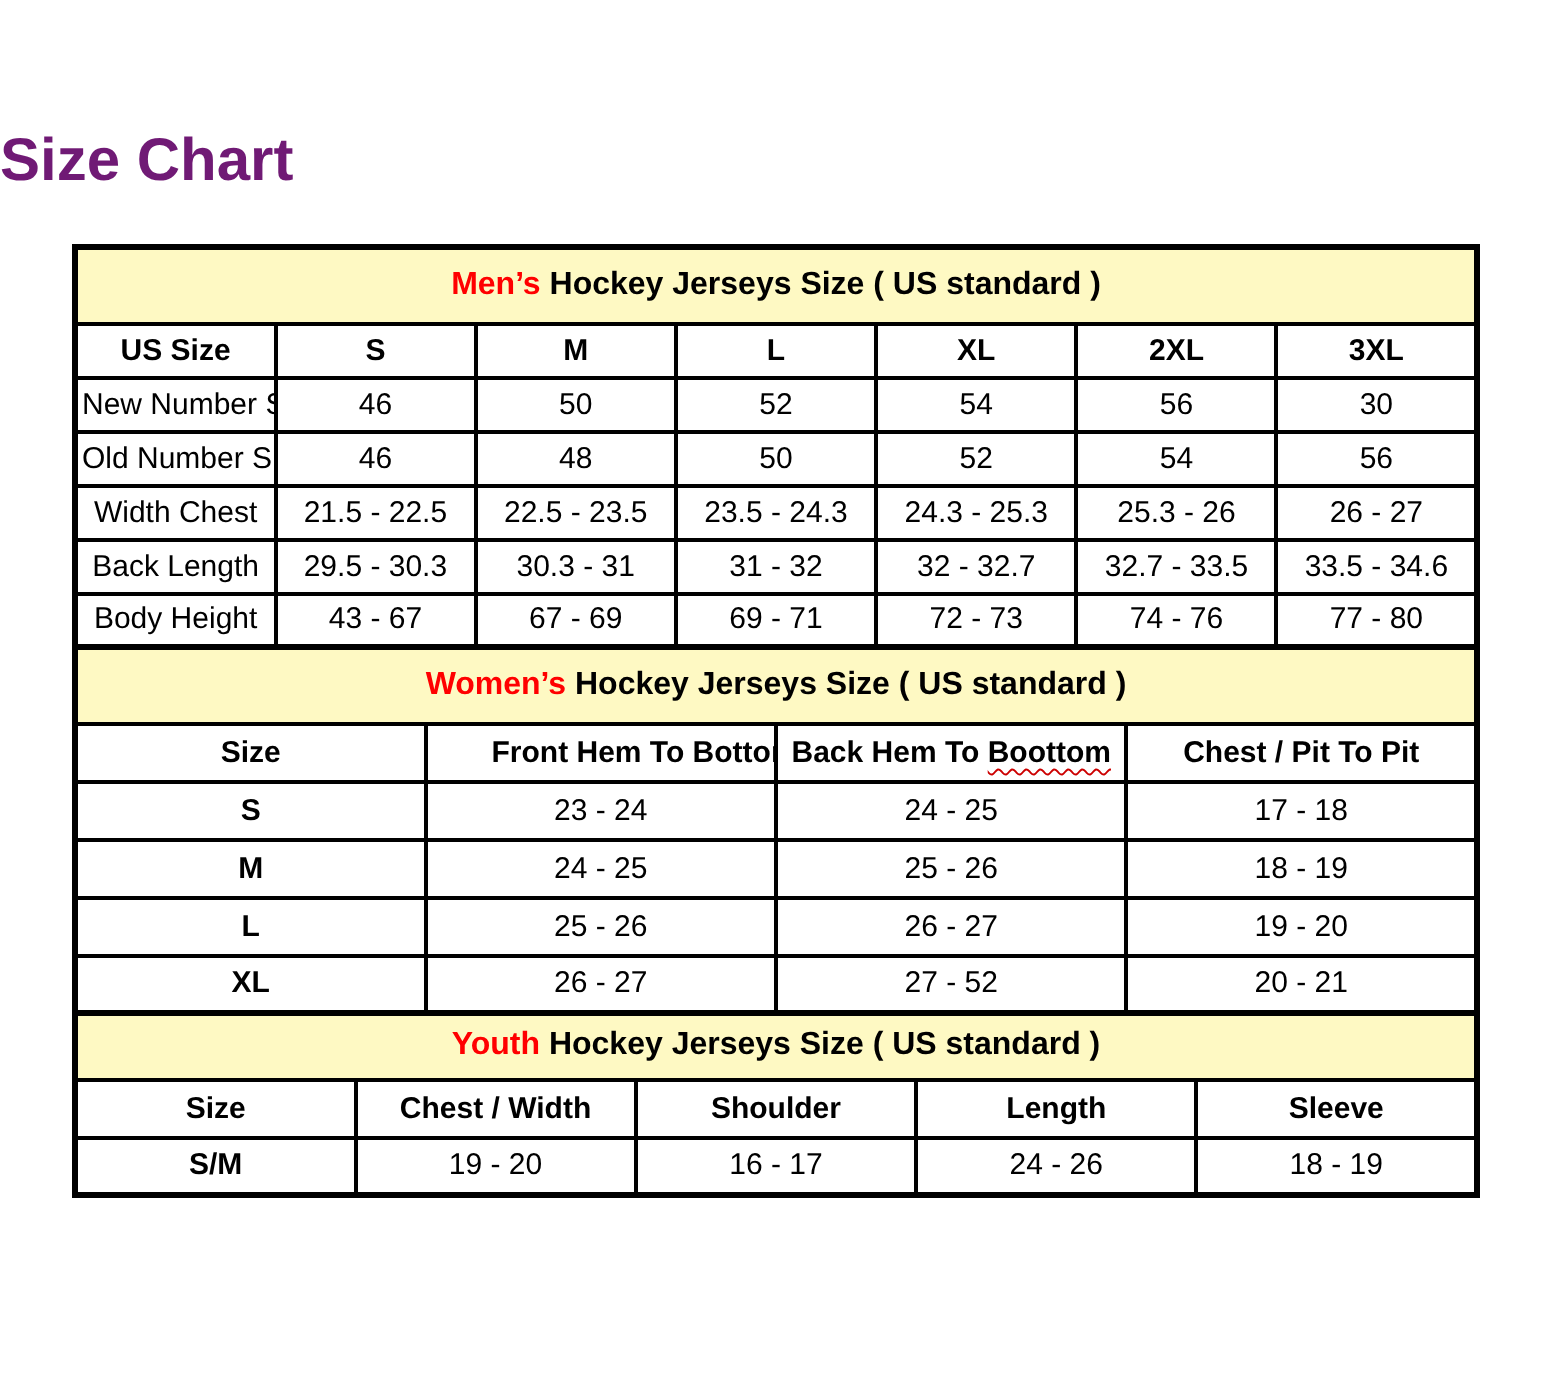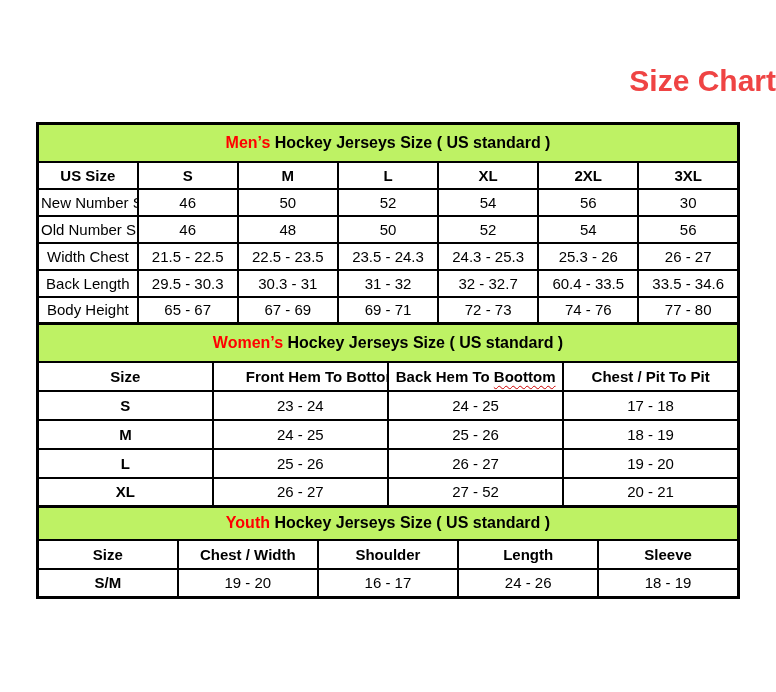--- a/index.html
+++ b/index.html
@@ -9,26 +9,26 @@
     font-family:"Liberation Sans", sans-serif;
   }
   body{
     width:776px;
     height:692px;
     overflow:hidden;
     position:relative;
   }
   .page-title{
     margin:64px 0 0 0;
-    text-align:right;
+    text-align:left;
     font-size:30px;
     line-height:34px;
     font-weight:700;
     letter-spacing:0px;
-    color:#ef4444;
+    color:#701a75;
   }
   .tables-region{
     margin:24px 0 0 36px;
     width:704px;
   }
   table.size-table{
     width:704px;
     border-collapse:collapse;
     border:3px solid #000000;
     table-layout:fixed;
@@ -46,21 +46,21 @@
     overflow:hidden;
     white-space:nowrap;
   }
   .banner-row{height:38px;}
   .youth .banner-row{height:33px;}
   .mens tr:not(.banner-row){height:27px;}
   .womens tr:not(.banner-row){height:29px;}
   .youth tr:not(.banner-row){height:29px;}
 
   td.banner{
-    background:#bef264;
+    background:#fef9c3;
     font-weight:700;
     font-size:16px;
   }
   td.banner .accent{color:#FF0000;}
   .header-row th{font-weight:700;}
   td.rowlabel{font-weight:400;}
   .womens td.rowlabel,.youth td.rowlabel{font-weight:700;}
 
   
   .mens th:first-child{width:20.8%;}
@@ -124,26 +124,26 @@
           <td>24.3 - 25.3</td>
           <td>25.3 - 26</td>
           <td>26 - 27</td>
         </tr>
         <tr>
           <td class="rowlabel">Back Length</td>
           <td>29.5 - 30.3</td>
           <td>30.3 - 31</td>
           <td>31 - 32</td>
           <td>32 - 32.7</td>
-          <td>60.4 - 33.5</td>
+          <td>32.7 - 33.5</td>
           <td>33.5 - 34.6</td>
         </tr>
         <tr>
           <td class="rowlabel">Body Height</td>
-          <td>65 - 67</td>
+          <td>43 - 67</td>
           <td>67 - 69</td>
           <td>69 - 71</td>
           <td>72 - 73</td>
           <td>74 - 76</td>
           <td>77 - 80</td>
         </tr>
       </tbody>
     </table>
     <table class="size-table womens">
       <tbody>

